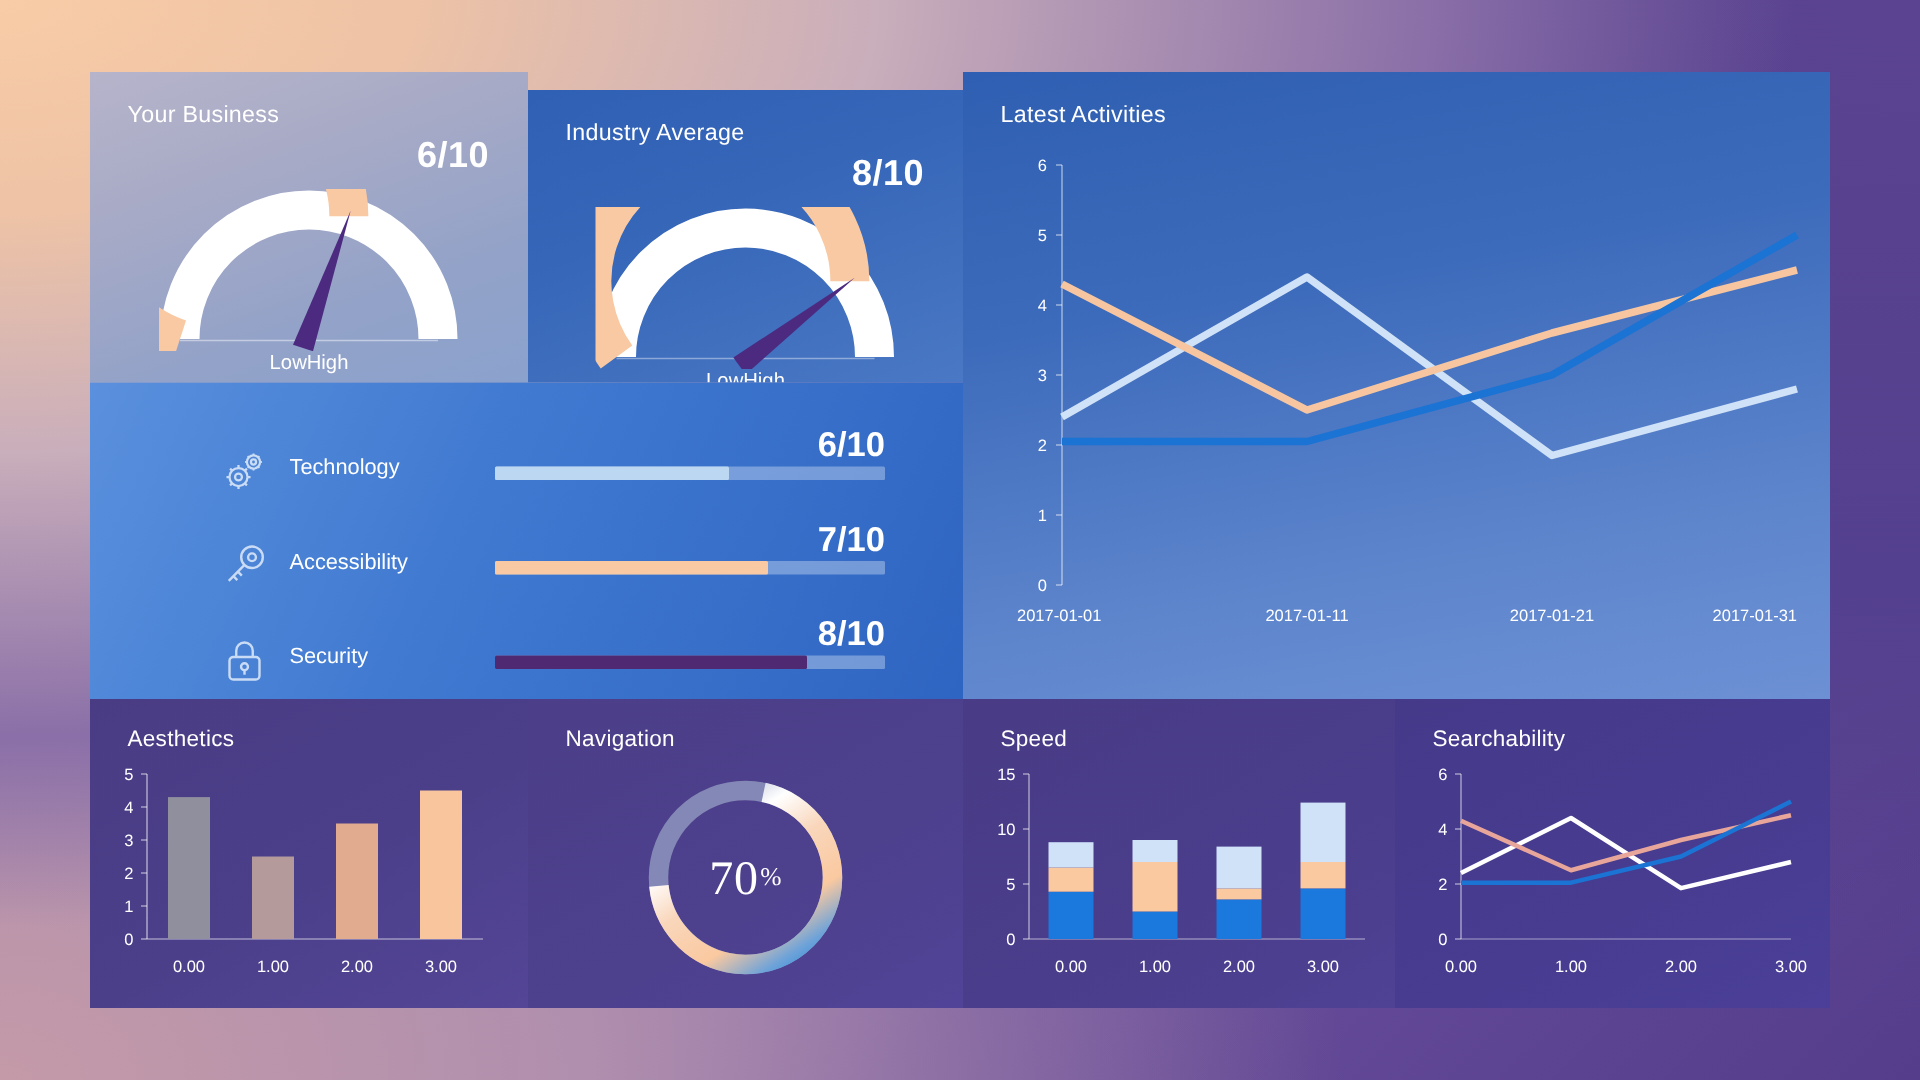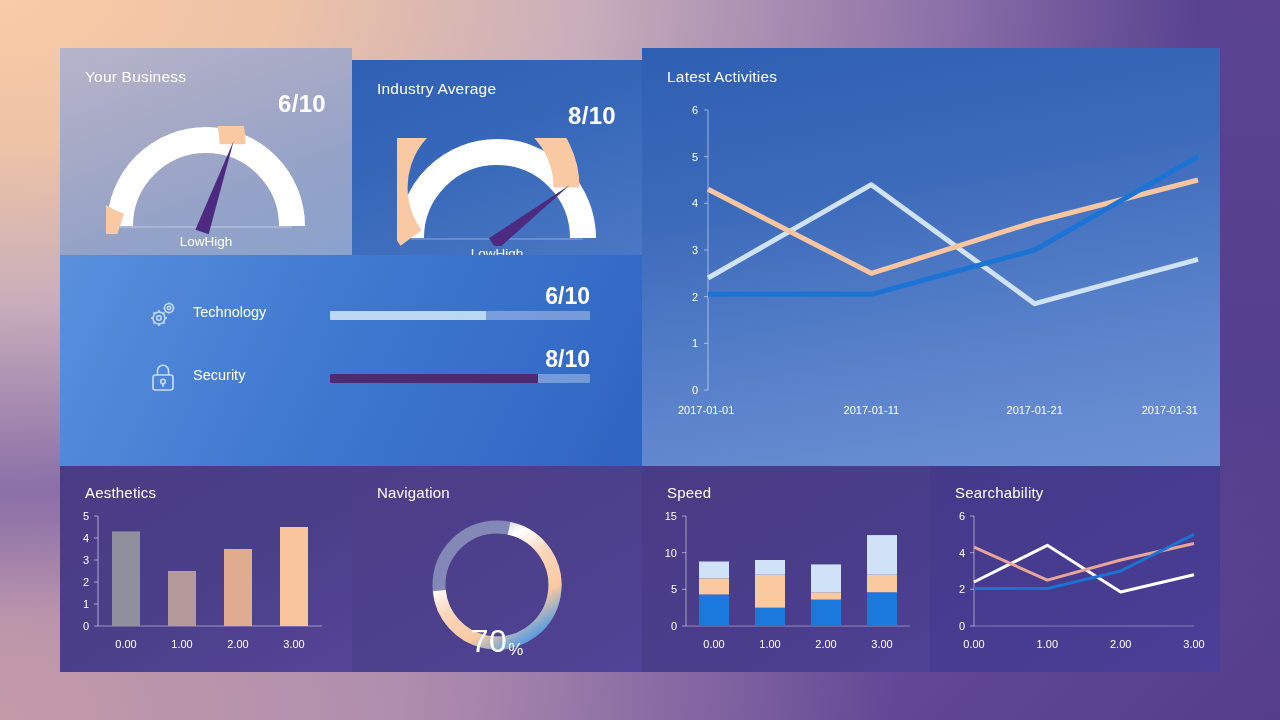--- a/index.html
+++ b/index.html
@@ -83,21 +83,21 @@
     height: 9px; background: rgba(255,255,255,.32); border-radius: 1px;
   }
   .fill { height: 100%; border-radius: 1px; }
 
   
   .chartwrap { position: absolute; }
   .axislab { font-size: 11px; fill: #ffffff; }
 
   .pct {
     position:absolute; left:0; top:0; width:100%; height:100%;
-    display:flex; align-items:flex-end; justify-content:center;
+    display:flex; align-items:center; justify-content:center;font-family:Liberation Serif, serif;
   }
   .pctnum { font-size: 32px; font-weight: 400; letter-spacing:.5px; }
   .pctsign { font-size: 17px; font-weight: 400; margin-left:1px; }
 </style>
 </head>
 <body>
 
 <div id="dash">
 
   <div class="panel p-business">
@@ -146,20 +146,33 @@
               <circle cx="23" cy="11" r="4.4"></circle>
               <circle cx="23" cy="11" r="1.7"></circle>
               <g stroke-width="1.3">
                 <path d="M23 5.4v1.6M23 15v1.6M17.4 11H19M27 11h1.6M19.1 7.1l1.1 1.1M25.8 13.8l1.1 1.1M26.9 7.1l-1.1 1.1M20.2 13.8l-1.1 1.1"></path>
               </g>
             </svg></span>
           <span class="lbl">Technology</span>
           <span class="val">6/10</span>
           <div class="track">
             <div class="fill" style="width: 60%; background: rgb(188, 215, 242);"></div>
+          </div>
+        </div>
+        <div class="scorerow">
+          <span class="icon"><svg viewBox="0 0 34 34" width="34" height="34" fill="none" stroke="#dce9fa" stroke-width="1.6">
+              <circle cx="22" cy="11.5" r="7.2"></circle>
+              <circle cx="22" cy="11.5" r="2.6"></circle>
+              <path d="M17 16.6 6.5 27.2"></path>
+              <path d="M9.6 24.1l2.6 2.6M12.6 21.1l2.6 2.6"></path>
+            </svg></span>
+          <span class="lbl">Accessibility</span>
+          <span class="val">7/10</span>
+          <div class="track">
+            <div class="fill" style="width: 70%; background: rgb(249, 201, 163);"></div>
           </div>
         </div>
         <div class="scorerow">
           <span class="icon"><svg viewBox="0 0 34 34" width="34" height="34" fill="none" stroke="#dce9fa" stroke-width="1.6">
               <rect x="7" y="15" width="20" height="15" rx="2.5"></rect>
               <path d="M11.5 15v-4.2a5.5 5.5 0 0 1 11 0V15"></path>
               <circle cx="17" cy="21.5" r="2.3"></circle>
               <path d="M17 23.8v3"></path>
             </svg></span>
           <span class="lbl">Security</span>

